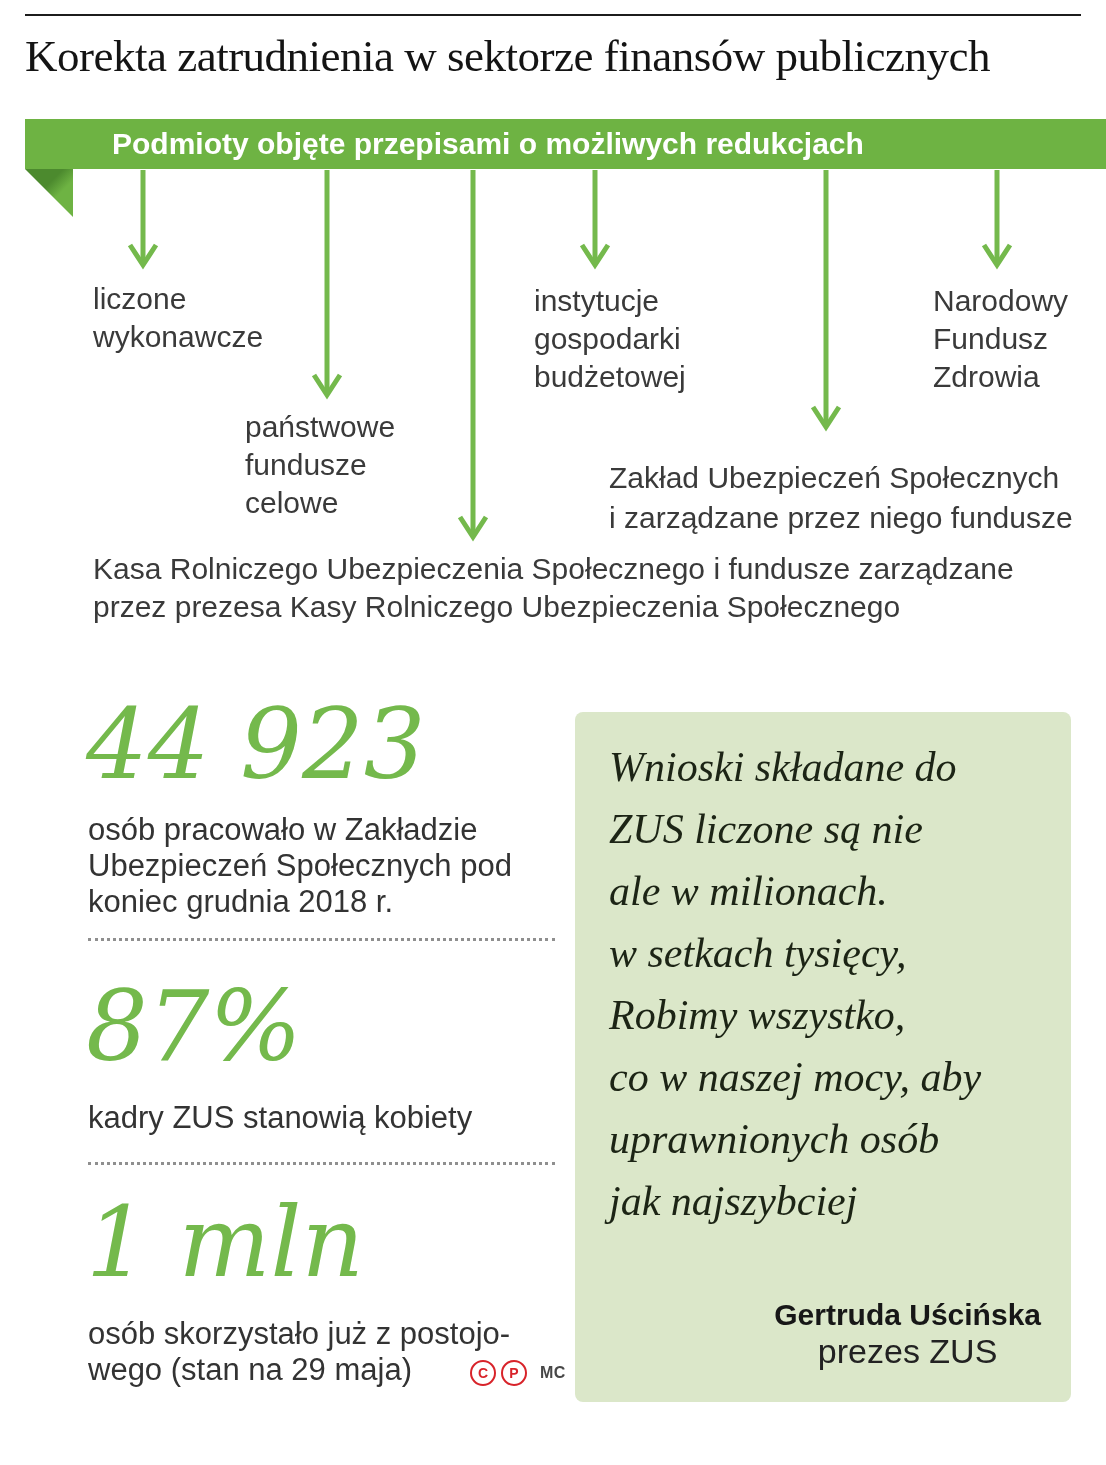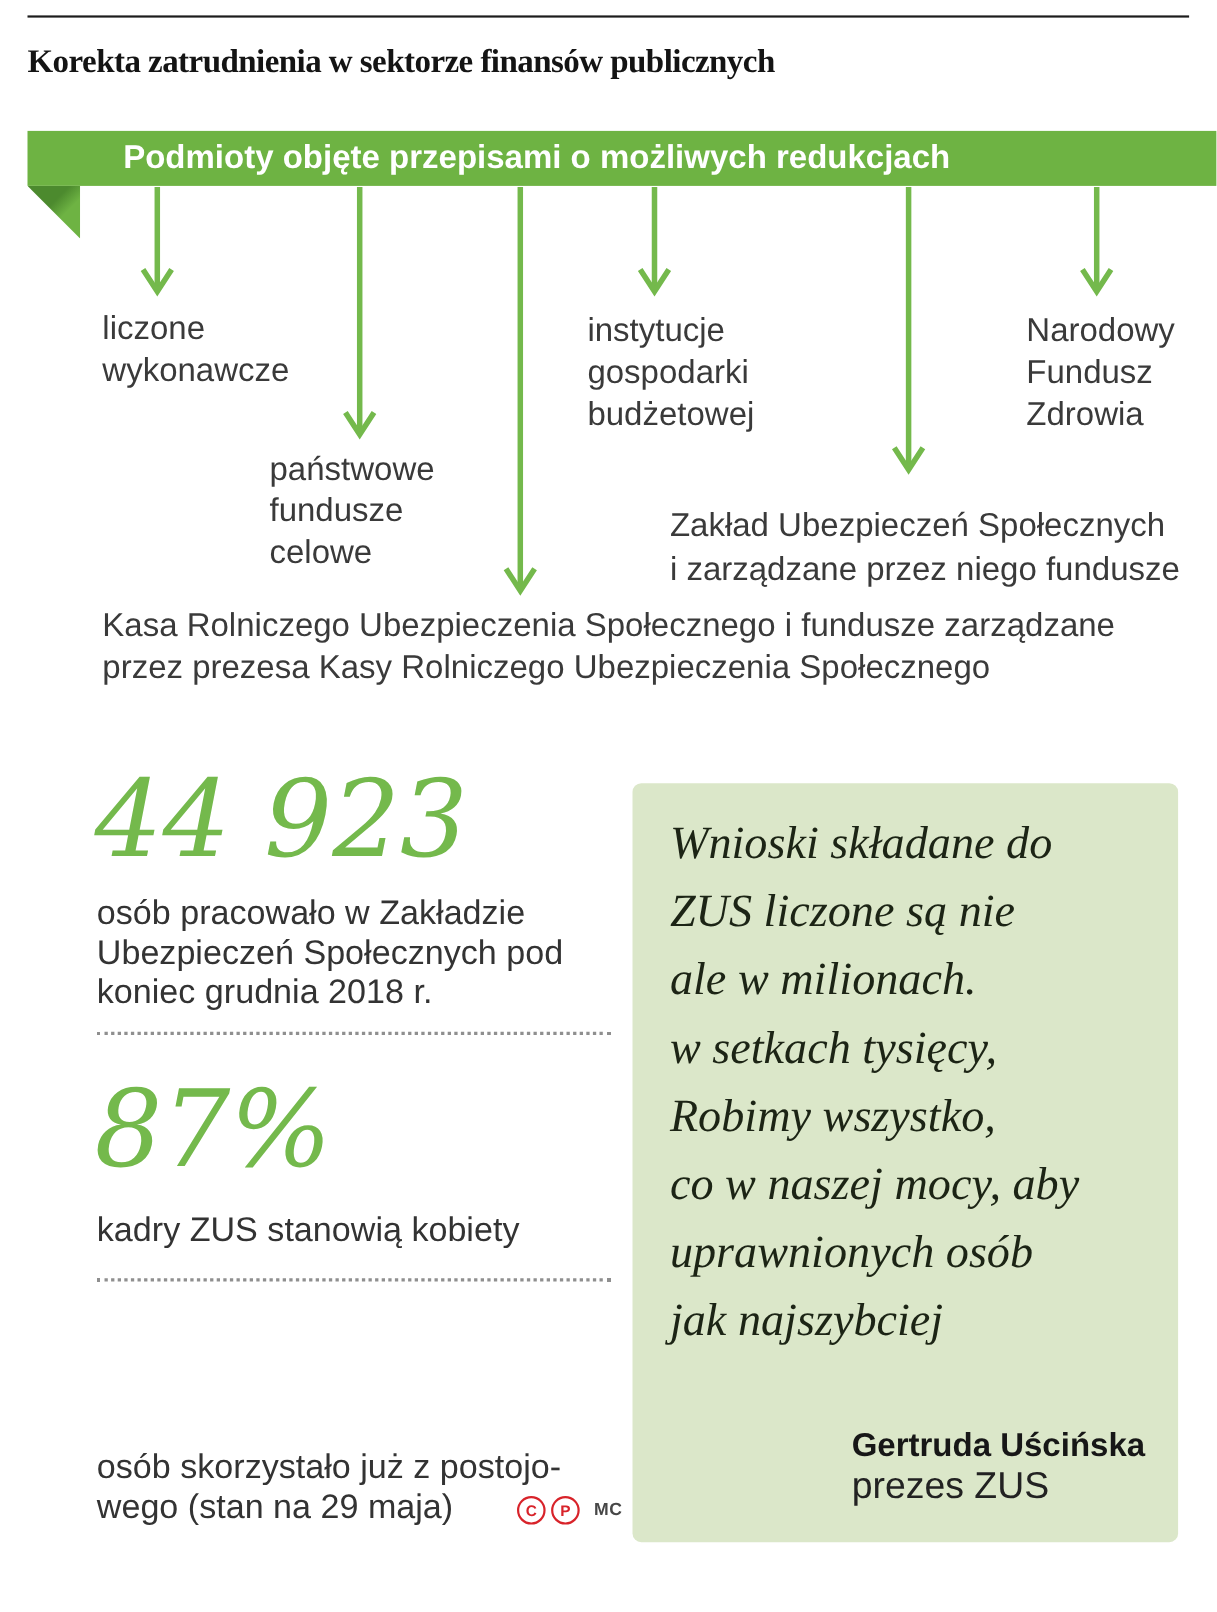--- a/index.html
+++ b/index.html
@@ -3,21 +3,21 @@
 <meta charset="utf-8">
 <style>
   html,body{margin:0;padding:0;background:#ffffff;}
   .canvas{
     position:relative;width:1106px;height:1465px;background:#ffffff;
     font-family:"Liberation Sans",sans-serif;overflow:hidden;
   }
   .top-rule{position:absolute;left:25px;top:14px;width:1056px;height:2px;background:#1c1c1c;}
   .title{
     position:absolute;left:25px;top:30px;margin:0;width:1060px;
-    font-family:"Liberation Serif",serif;font-weight:bold;font-size:30px;line-height:52px;
+    font-family:"Liberation Serif",serif;font-weight:normal;font-size:45px;line-height:52px;
     color:#141414;letter-spacing:-0.5px;
   }
   .banner{
     position:absolute;left:25px;top:119px;width:1050px;height:50px;
     background:var(--green,#6eb343);
     padding-left:44px;
   }
   .banner-label{
     display:block;padding-left:43px;color:#ffffff;font-weight:bold;
     font-size:30px;line-height:50px;letter-spacing:0;
@@ -41,21 +41,21 @@
   .dotted{position:absolute;left:88px;width:467px;height:0;border-bottom:3px dotted #8f8f8f;}
   .quote-box{
     position:absolute;left:575px;top:712px;width:496px;height:690px;
     background:var(--quote-bg,#dbe7c9);border-radius:8px;
   }
   .quote-text{position:absolute;left:34px;top:24px;}
   .qline{
     display:block;white-space:nowrap;font-family:"Liberation Serif",serif;font-style:italic;
     font-size:42px;line-height:62px;color:#1c2415;
   }
-  .quote-attrib{position:absolute;right:30px;top:584px;text-align:left;}
+  .quote-attrib{position:absolute;right:30px;top:584px;text-align:center;}
   .quote-author{font-weight:bold;font-size:30px;line-height:38px;color:#171717;}
   .quote-role{font-size:34px;line-height:34px;color:#222222;}
   .credit{position:absolute;left:470px;top:1360px;display:flex;align-items:center;gap:5px;}
   .badge{
     width:22px;height:22px;border:2px solid var(--red,#d8232a);border-radius:50%;
     color:var(--red,#d8232a);font-size:14px;font-weight:bold;
     display:inline-flex;align-items:center;justify-content:center;
   }
   .mc{margin-left:8px;font-size:16px;font-weight:600;color:#474747;letter-spacing:0.5px;}
 </style>
@@ -116,20 +116,21 @@
   <div class="stat-value" style="top:692px">44 923</div>
   <div class="stat-desc prelines" style="top:812px">osób pracowało w Zakładzie
 Ubezpieczeń Społecznych pod
 koniec grudnia 2018 r.</div>
   <div class="dotted" style="top:938px"></div>
 
   <div class="stat-value" style="top:974px">87%</div>
   <div class="stat-desc" style="top:1100px">kadry ZUS stanowią kobiety</div>
   <div class="dotted" style="top:1162px"></div>
 
+  <div class="stat-value" style="top:1190px">1 mln</div>
   <div class="stat-desc prelines" style="top:1316px">osób skorzystało już z postojo-
 wego (stan na 29 maja)</div>
 
   <div class="quote-box">
     <div class="quote-text">
       <span class="qline">Wnioski składane do</span>
       <span class="qline">ZUS liczone są nie</span>
       <span class="qline">ale w milionach.</span>
       <span class="qline">w setkach tysięcy,</span>
       <span class="qline">Robimy wszystko,</span>

